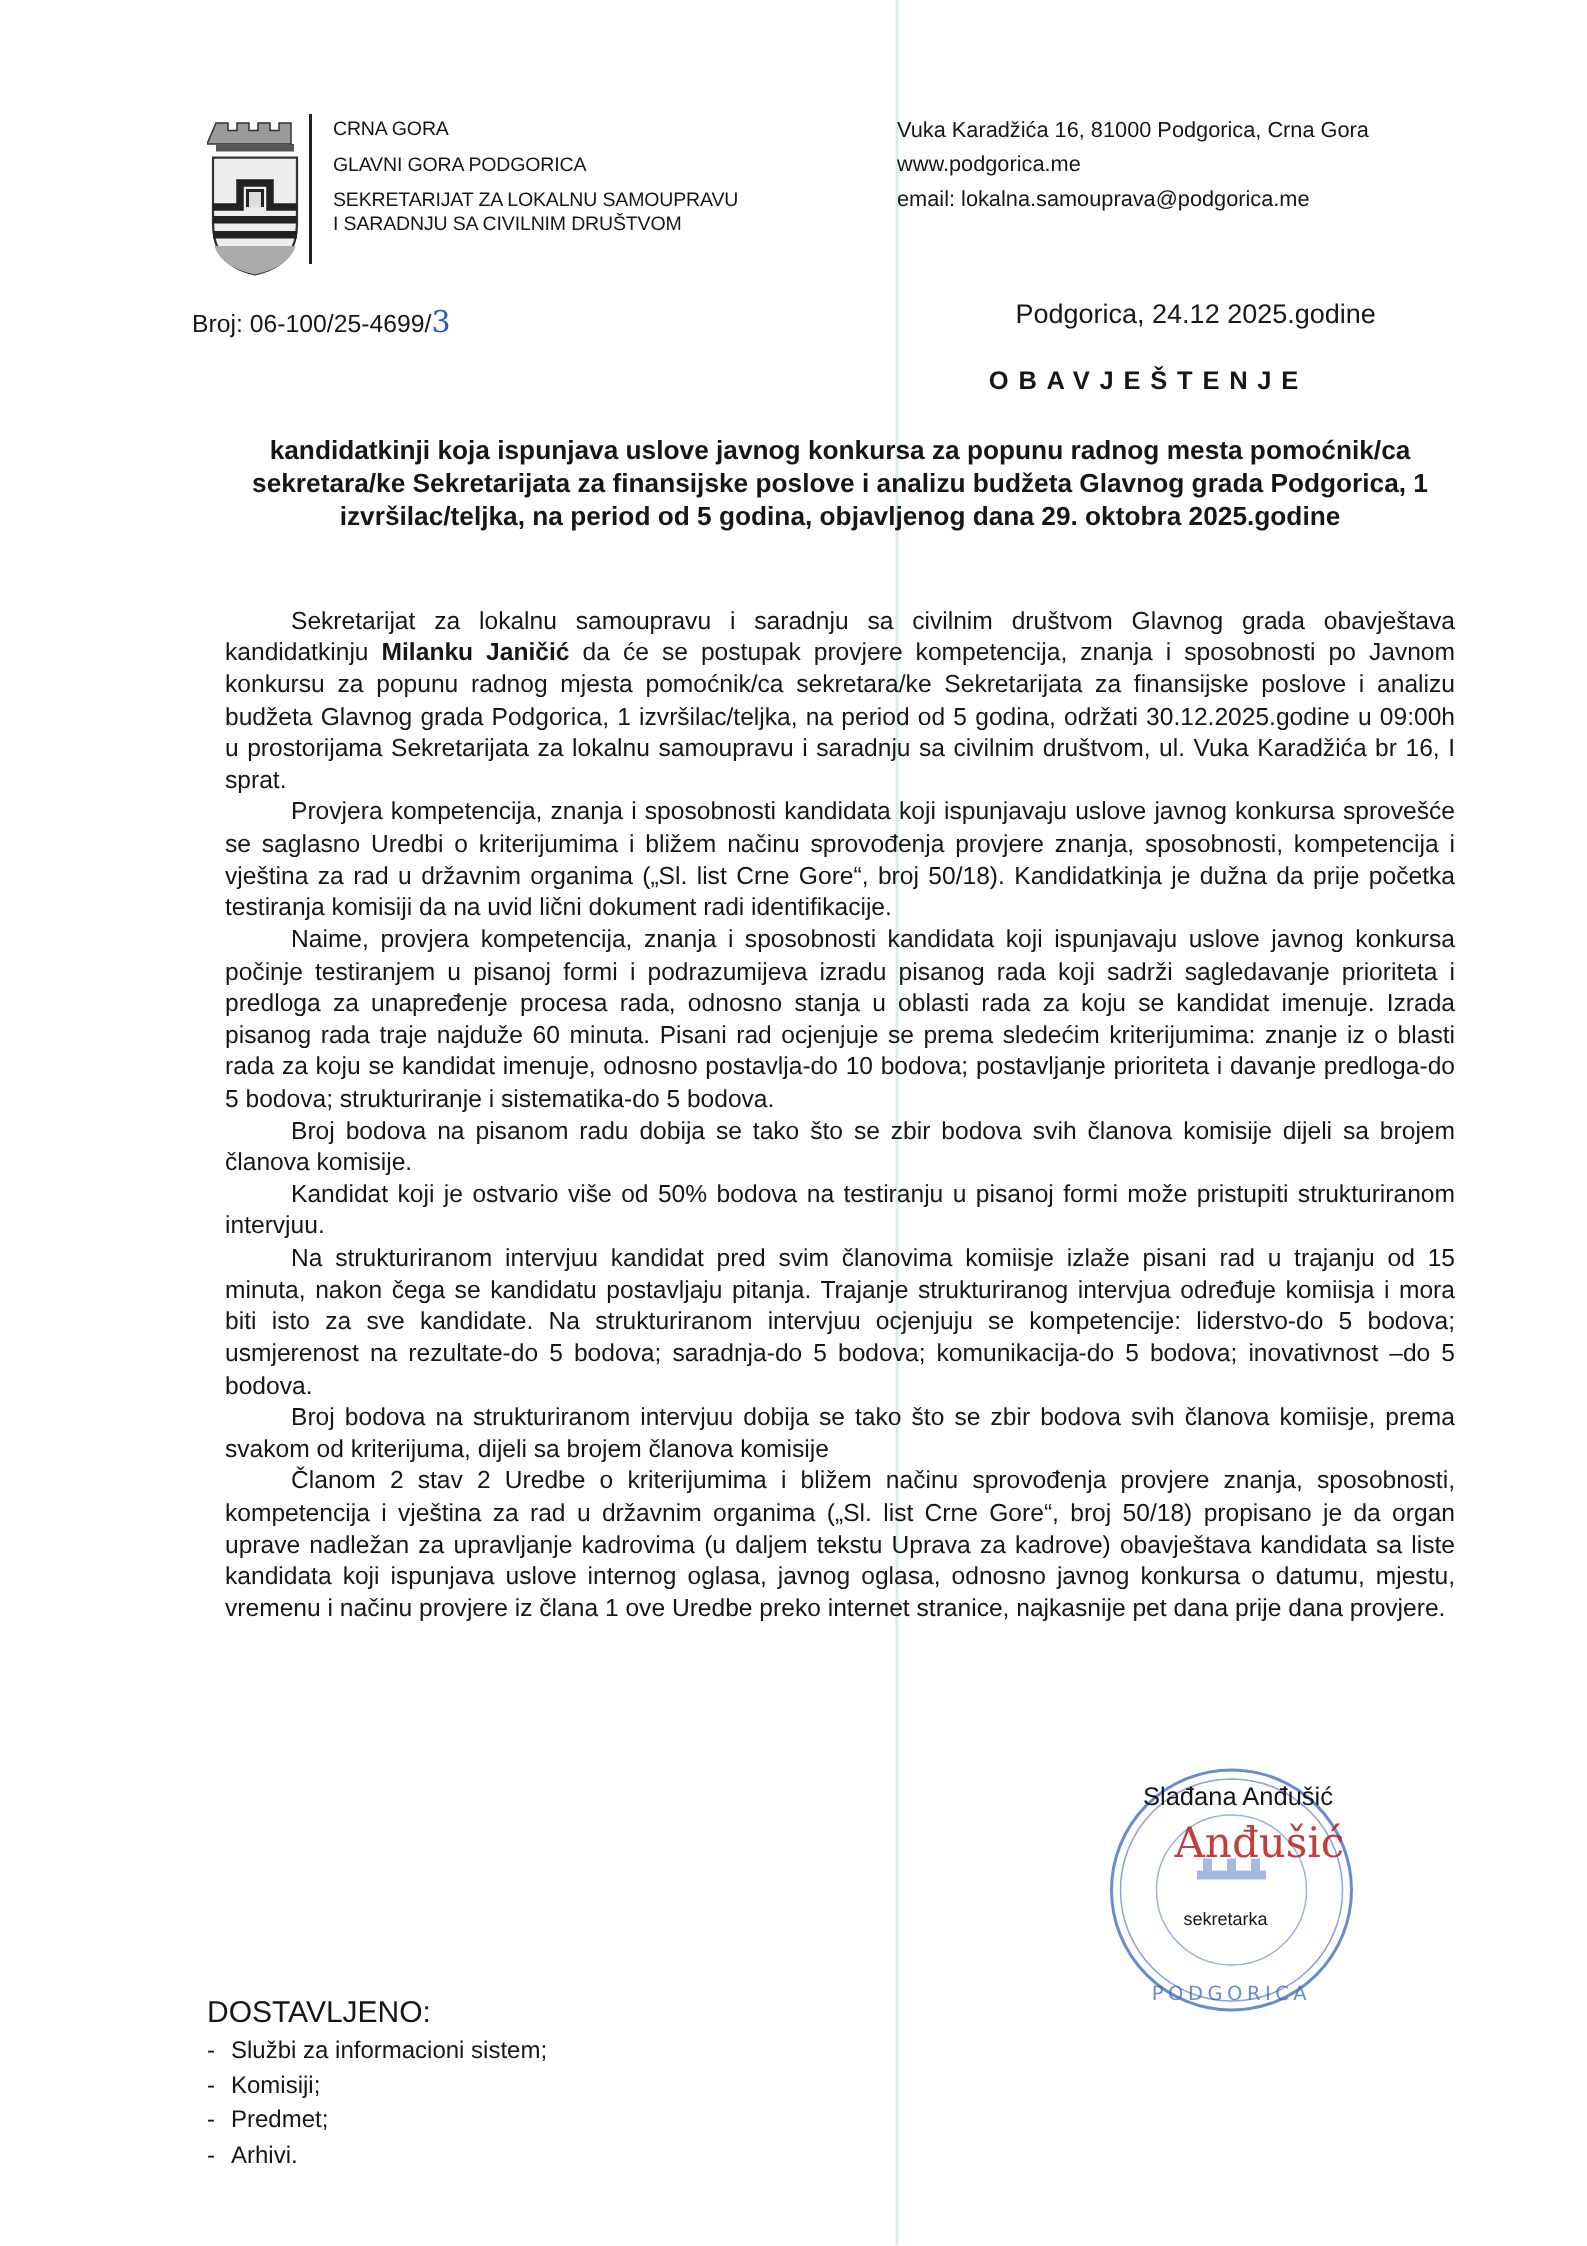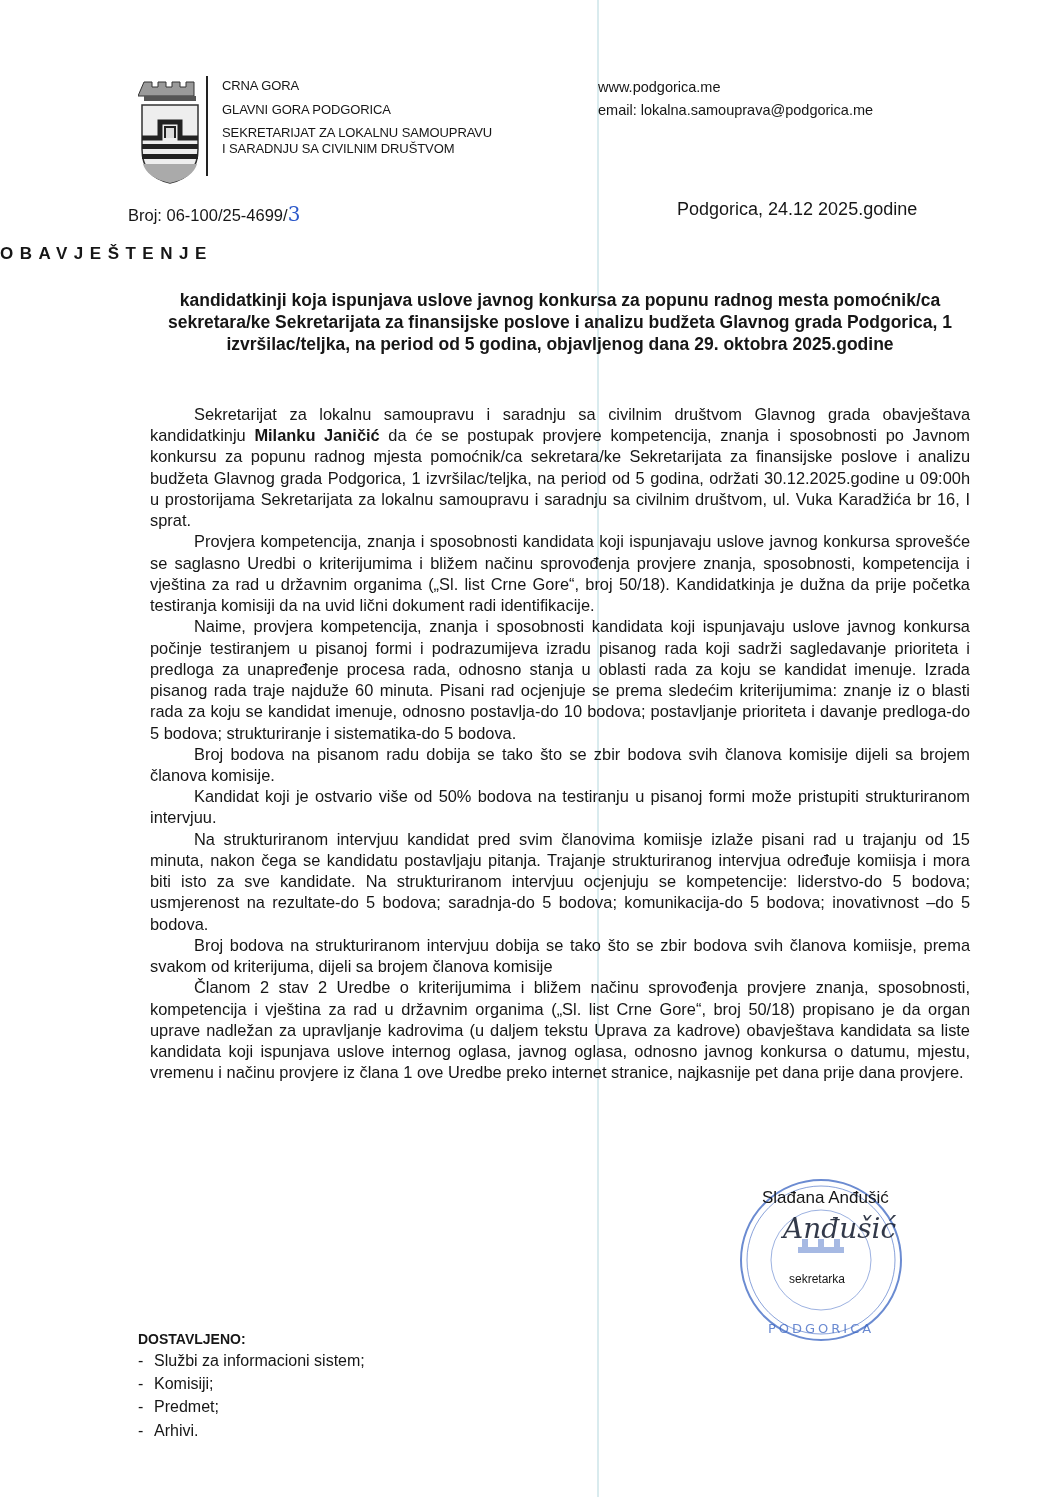--- a/index.html
+++ b/index.html
@@ -10,31 +10,31 @@
     .vbar { position: absolute; left: 206px; top: 76px; width: 2px; height: 100px; background: #222; }
     .org { position: absolute; left: 222px; top: 78px; font-size: 13px; line-height: 1.2; letter-spacing: -0.1px; }
     .org div { white-space: nowrap; }
     .org .l1 { margin-bottom: 8px; }
     .org .l2 { margin-bottom: 8px; }
     .contact { position: absolute; left: 598px; top: 76px; font-size: 14.5px; line-height: 1.6; }
     .contact div { white-space: nowrap; }
     .broj { position: absolute; left: 128px; top: 202px; font-size: 16.5px; white-space: nowrap; }
     .broj .hand { color: #2a57c9; font-family: "DejaVu Serif", serif; font-size: 20px; }
     .date { position: absolute; left: 677px; top: 199px; font-size: 18px; white-space: nowrap; }
-    .title { position: absolute; left: 0; width: 872px; top: 244px; text-align: left; font-size: 17px; font-weight: bold; letter-spacing: 6.5px; }
+    .title { position: absolute; left: 0; width: 872px; top: 244px; text-align: right; font-size: 17px; font-weight: bold; letter-spacing: 6.5px; }
     .subject { position: absolute; left: 160px; width: 800px; top: 289px; text-align: center; font-size: 17.5px; font-weight: bold; line-height: 1.27; }
     .body { position: absolute; left: 150px; width: 820px; top: 404px; font-size: 16.4px; line-height: 1.295; text-align: justify; }
     .body p { margin: 0; text-indent: 44px; }
     .body .b { font-weight: bold; }
     .stamp { position: absolute; left: 736px; top: 1175px; width: 170px; height: 170px; }
     .sig-name { position: absolute; left: 762px; top: 1188px; font-size: 17px; white-space: nowrap; }
     .sig-role { position: absolute; left: 789px; top: 1272px; font-size: 12px; white-space: nowrap; }
-    .signature { position: absolute; left: 783px; top: 1212px; font-family: "DejaVu Serif", serif; font-style: italic; font-size: 28px; color: #0f172a; opacity: 0.85; white-space: nowrap; }
+    .signature { position: absolute; left: 783px; top: 1212px; font-family: "DejaVu Serif", serif; font-size: 28px; color: #b91c1c; opacity: 0.85; white-space: nowrap; }
     .dist { position: absolute; left: 138px; top: 1331px; font-size: 16px; }
-    .dist .head { font-weight: bold; font-size: 14px; margin-bottom: 2px; }
+    .dist .head { font-weight: normal; font-size: 20px; margin-bottom: 2px; }
     .dist .item { line-height: 1.45; white-space: nowrap; }
     .dist .dash { display: inline-block; width: 16px; }
   </style>
 </head>
 <body>
 
 <div class="fold"></div>
 
 <svg class="logo" viewBox="0 0 64 108">
   <path d="M6 4 h8 v5 h6 v-5 h8 v5 h6 v-5 h8 v5 h6 v-5 h8 v14 h-56 z" fill="#9a9a9a" stroke="#333" stroke-width="1"></path>
@@ -49,20 +49,21 @@
 <div class="vbar"></div>
 
 <div class="org">
   <div class="l1">CRNA GORA</div>
   <div class="l2">GLAVNI GORA PODGORICA</div>
   <div>SEKRETARIJAT ZA LOKALNU SAMOUPRAVU</div>
   <div>I SARADNJU SA CIVILNIM DRUŠTVOM</div>
 </div>
 
 <div class="contact">
+  <div>Vuka Karadžića 16, 81000 Podgorica, Crna Gora</div>
   <div>www.podgorica.me</div>
   <div>email: lokalna.samouprava@podgorica.me</div>
 </div>
 
 <div class="broj">
   <span>Broj: 06-100/25-4699/</span><span class="hand">3</span>
 </div>
 
 <div class="date">Podgorica,  24.12 2025.godine</div>
 

